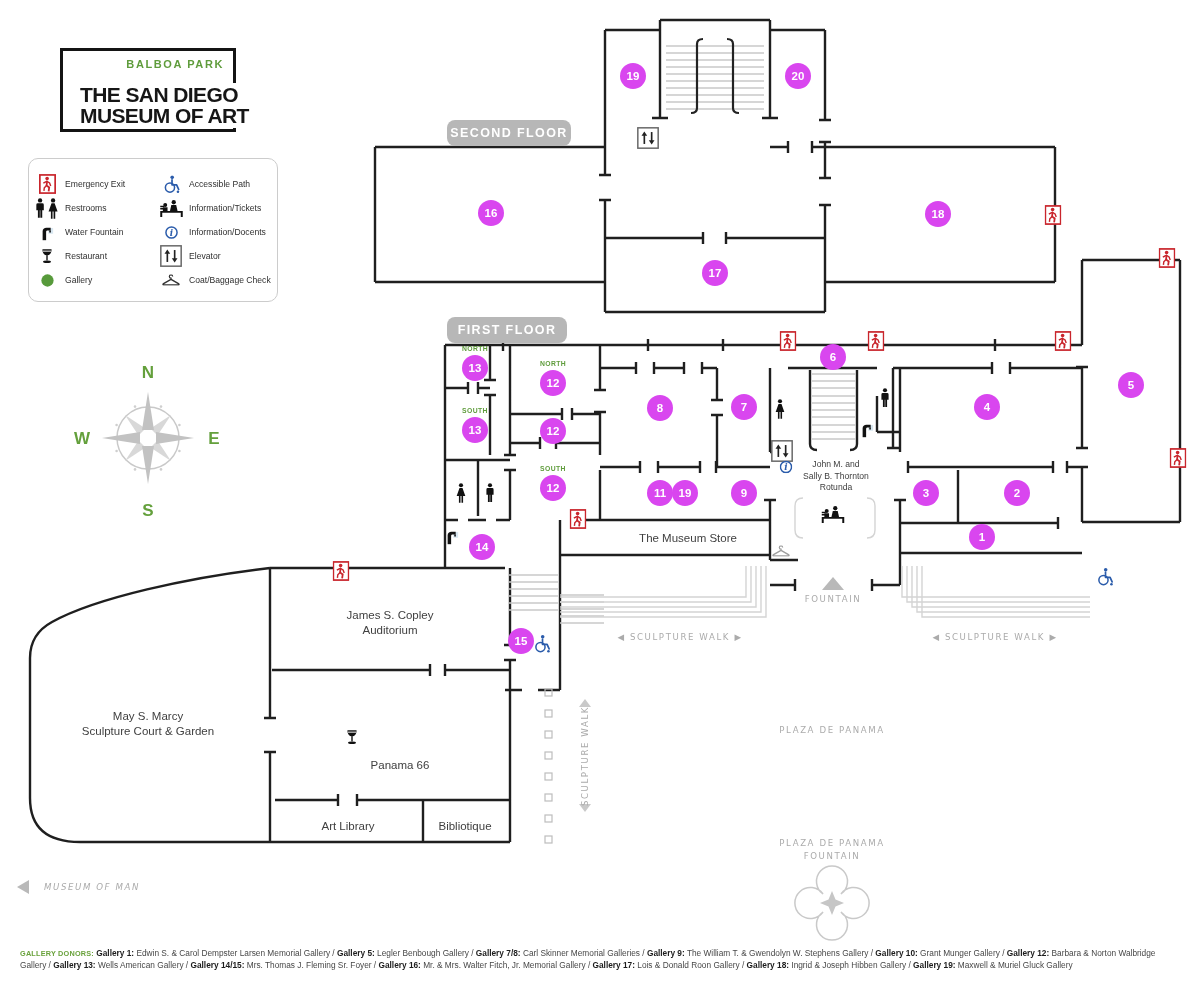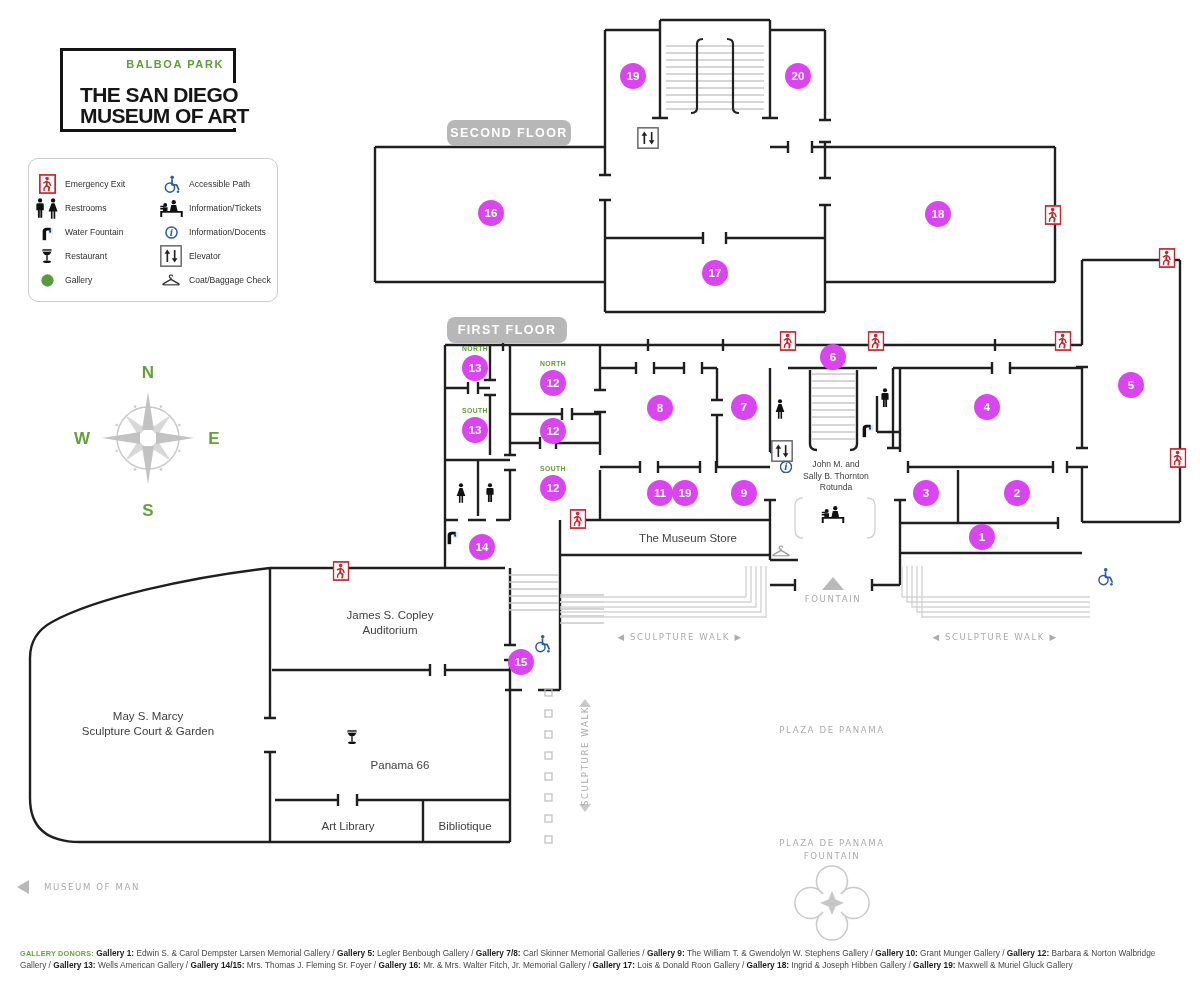--- a/index.html
+++ b/index.html
@@ -295,21 +295,21 @@
       <div class="mlabel room" style="left: 400px; top: 737px; margin-top: 28px;">Panama 66</div>
       <div class="mlabel room" style="left: 348px; top: 826px;">Art Library</div>
       <div class="mlabel room" style="left: 465px; top: 826px;">Bibliotique</div>
       <div class="mlabel plaza" style="left: 833px; top: 599px;">FOUNTAIN</div>
       <div class="mlabel plaza" style="left: 680px; top: 637px;">◀  SCULPTURE WALK  ▶</div>
       <div class="mlabel plaza" style="left: 995px; top: 637px;">◀  SCULPTURE WALK  ▶</div>
       <div class="mlabel plaza vert" style="left: 585px; top: 756px;">SCULPTURE WALK</div>
       <div class="mlabel plaza" style="left: 832px; top: 730px;">PLAZA DE PANAMA</div>
       <div class="mlabel plaza" style="left: 832px; top: 849px;">PLAZA DE PANAMA
 FOUNTAIN</div>
-      <div class="mlabel plaza" style="left: 92px; top: 887px;">MUSEUM OF MAN</div>
+      <div class="mlabel plaza" style="left: 92px; top: 887px; font-style: italic;">MUSEUM OF MAN</div>
       <div class="badge" style="left: 633px; top: 76px;">19</div>
       <div class="badge" style="left: 798px; top: 76px; text-align: center;">20</div>
       <div class="badge" style="left: 491px; top: 213px;">16</div>
       <div class="badge" style="left: 715px; top: 273px;">17</div>
       <div class="badge" style="left: 938px; top: 214px;">18</div>
       <div class="btag" style="left: 475px; top: 348px;">NORTH</div>
       <div class="badge" style="left: 475px; top: 368px;">13</div>
       <div class="btag" style="left: 475px; top: 410px;">SOUTH</div>
       <div class="badge" style="left: 475px; top: 430px;">13</div>
       <div class="btag" style="left: 553px; top: 363px;">NORTH</div>
@@ -322,21 +322,21 @@
       <div class="badge" style="left: 833px; top: 357px;">6</div>
       <div class="badge" style="left: 987px; top: 407px;">4</div>
       <div class="badge" style="left: 1131px; top: 385px;">5</div>
       <div class="badge" style="left: 660px; top: 493px;">11</div>
       <div class="badge" style="left: 685px; top: 493px;">19</div>
       <div class="badge" style="left: 744px; top: 493px;">9</div>
       <div class="badge" style="left: 926px; top: 493px;">3</div>
       <div class="badge" style="left: 1017px; top: 493px;">2</div>
       <div class="badge" style="left: 982px; top: 537px;">1</div>
       <div class="badge" style="left: 482px; top: 547px;">14</div>
-      <div class="badge" style="left: 521px; top: 641px; margin-top: 21px;">15</div>
+      <div class="badge" style="left: 521px; top: 641px;">15</div>
       <div class="mapicon" style="left: 1053px; top: 215px;">
         <svg viewBox="0 0 18 21" width="17" height="20">
           <use href="#sym-exit"></use>
         </svg>
       </div>
       <div class="mapicon" style="left: 1167px; top: 258px;">
         <svg viewBox="0 0 18 21" width="17" height="20">
           <use href="#sym-exit"></use>
         </svg>
       </div>

